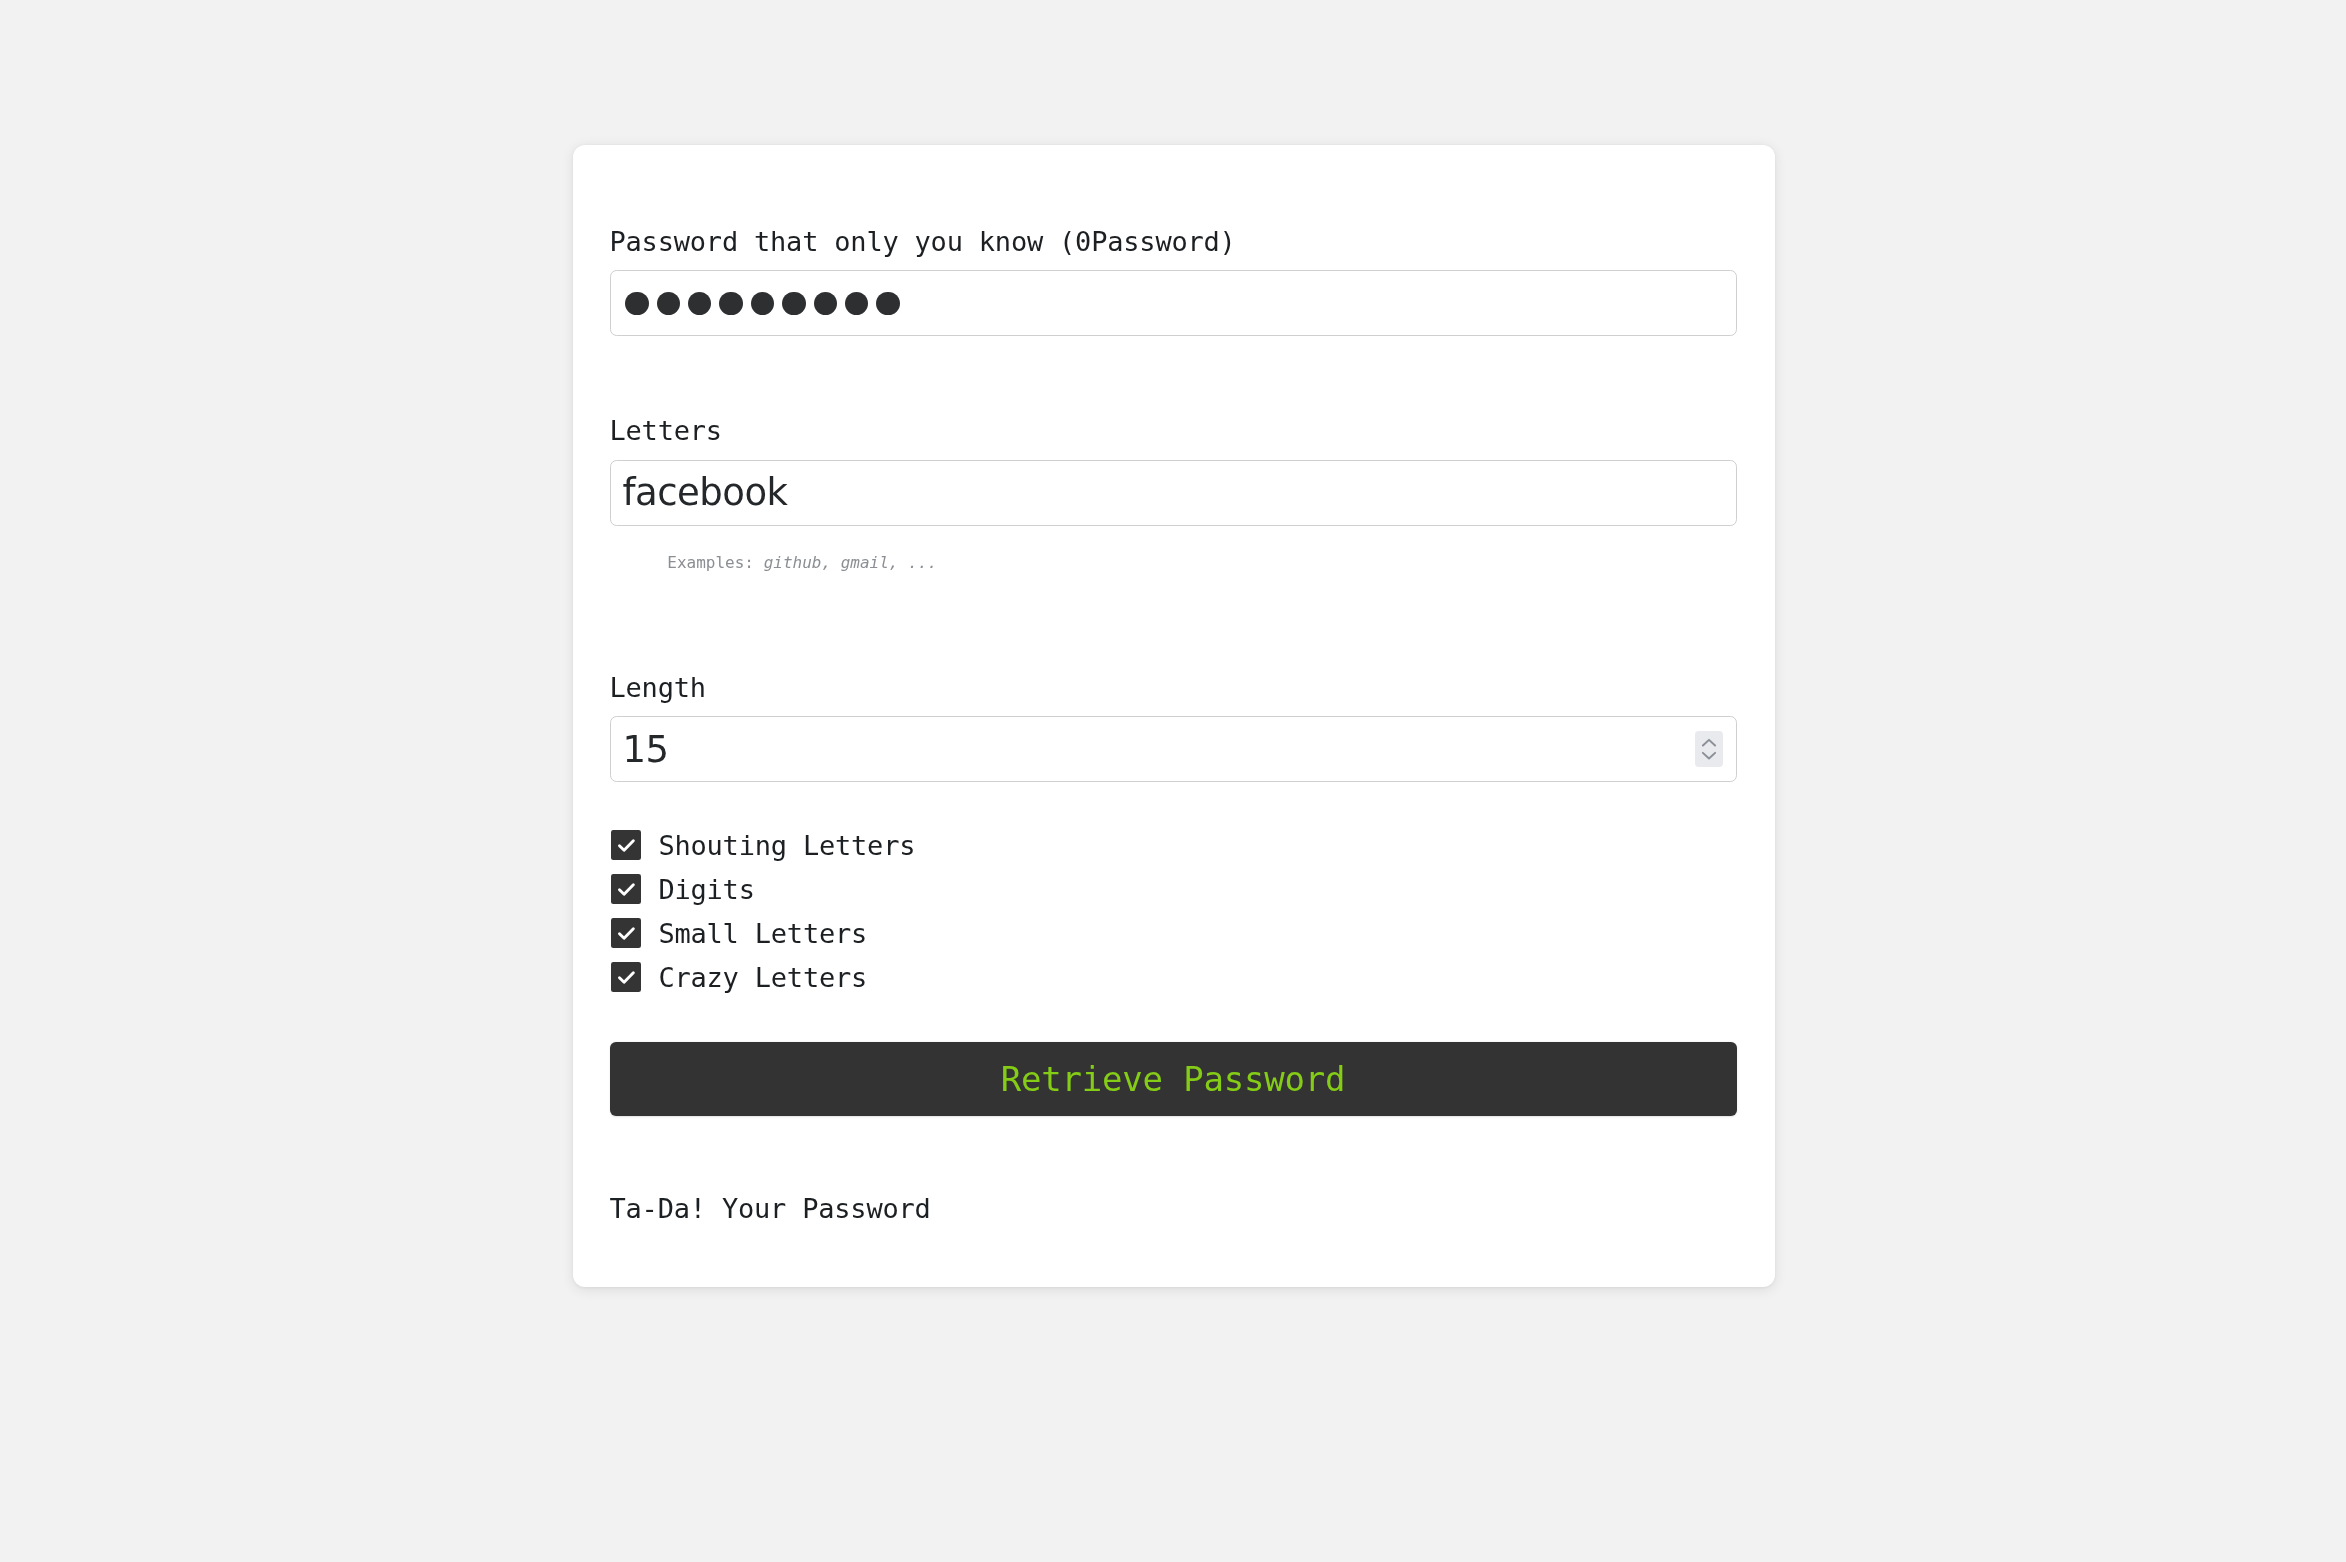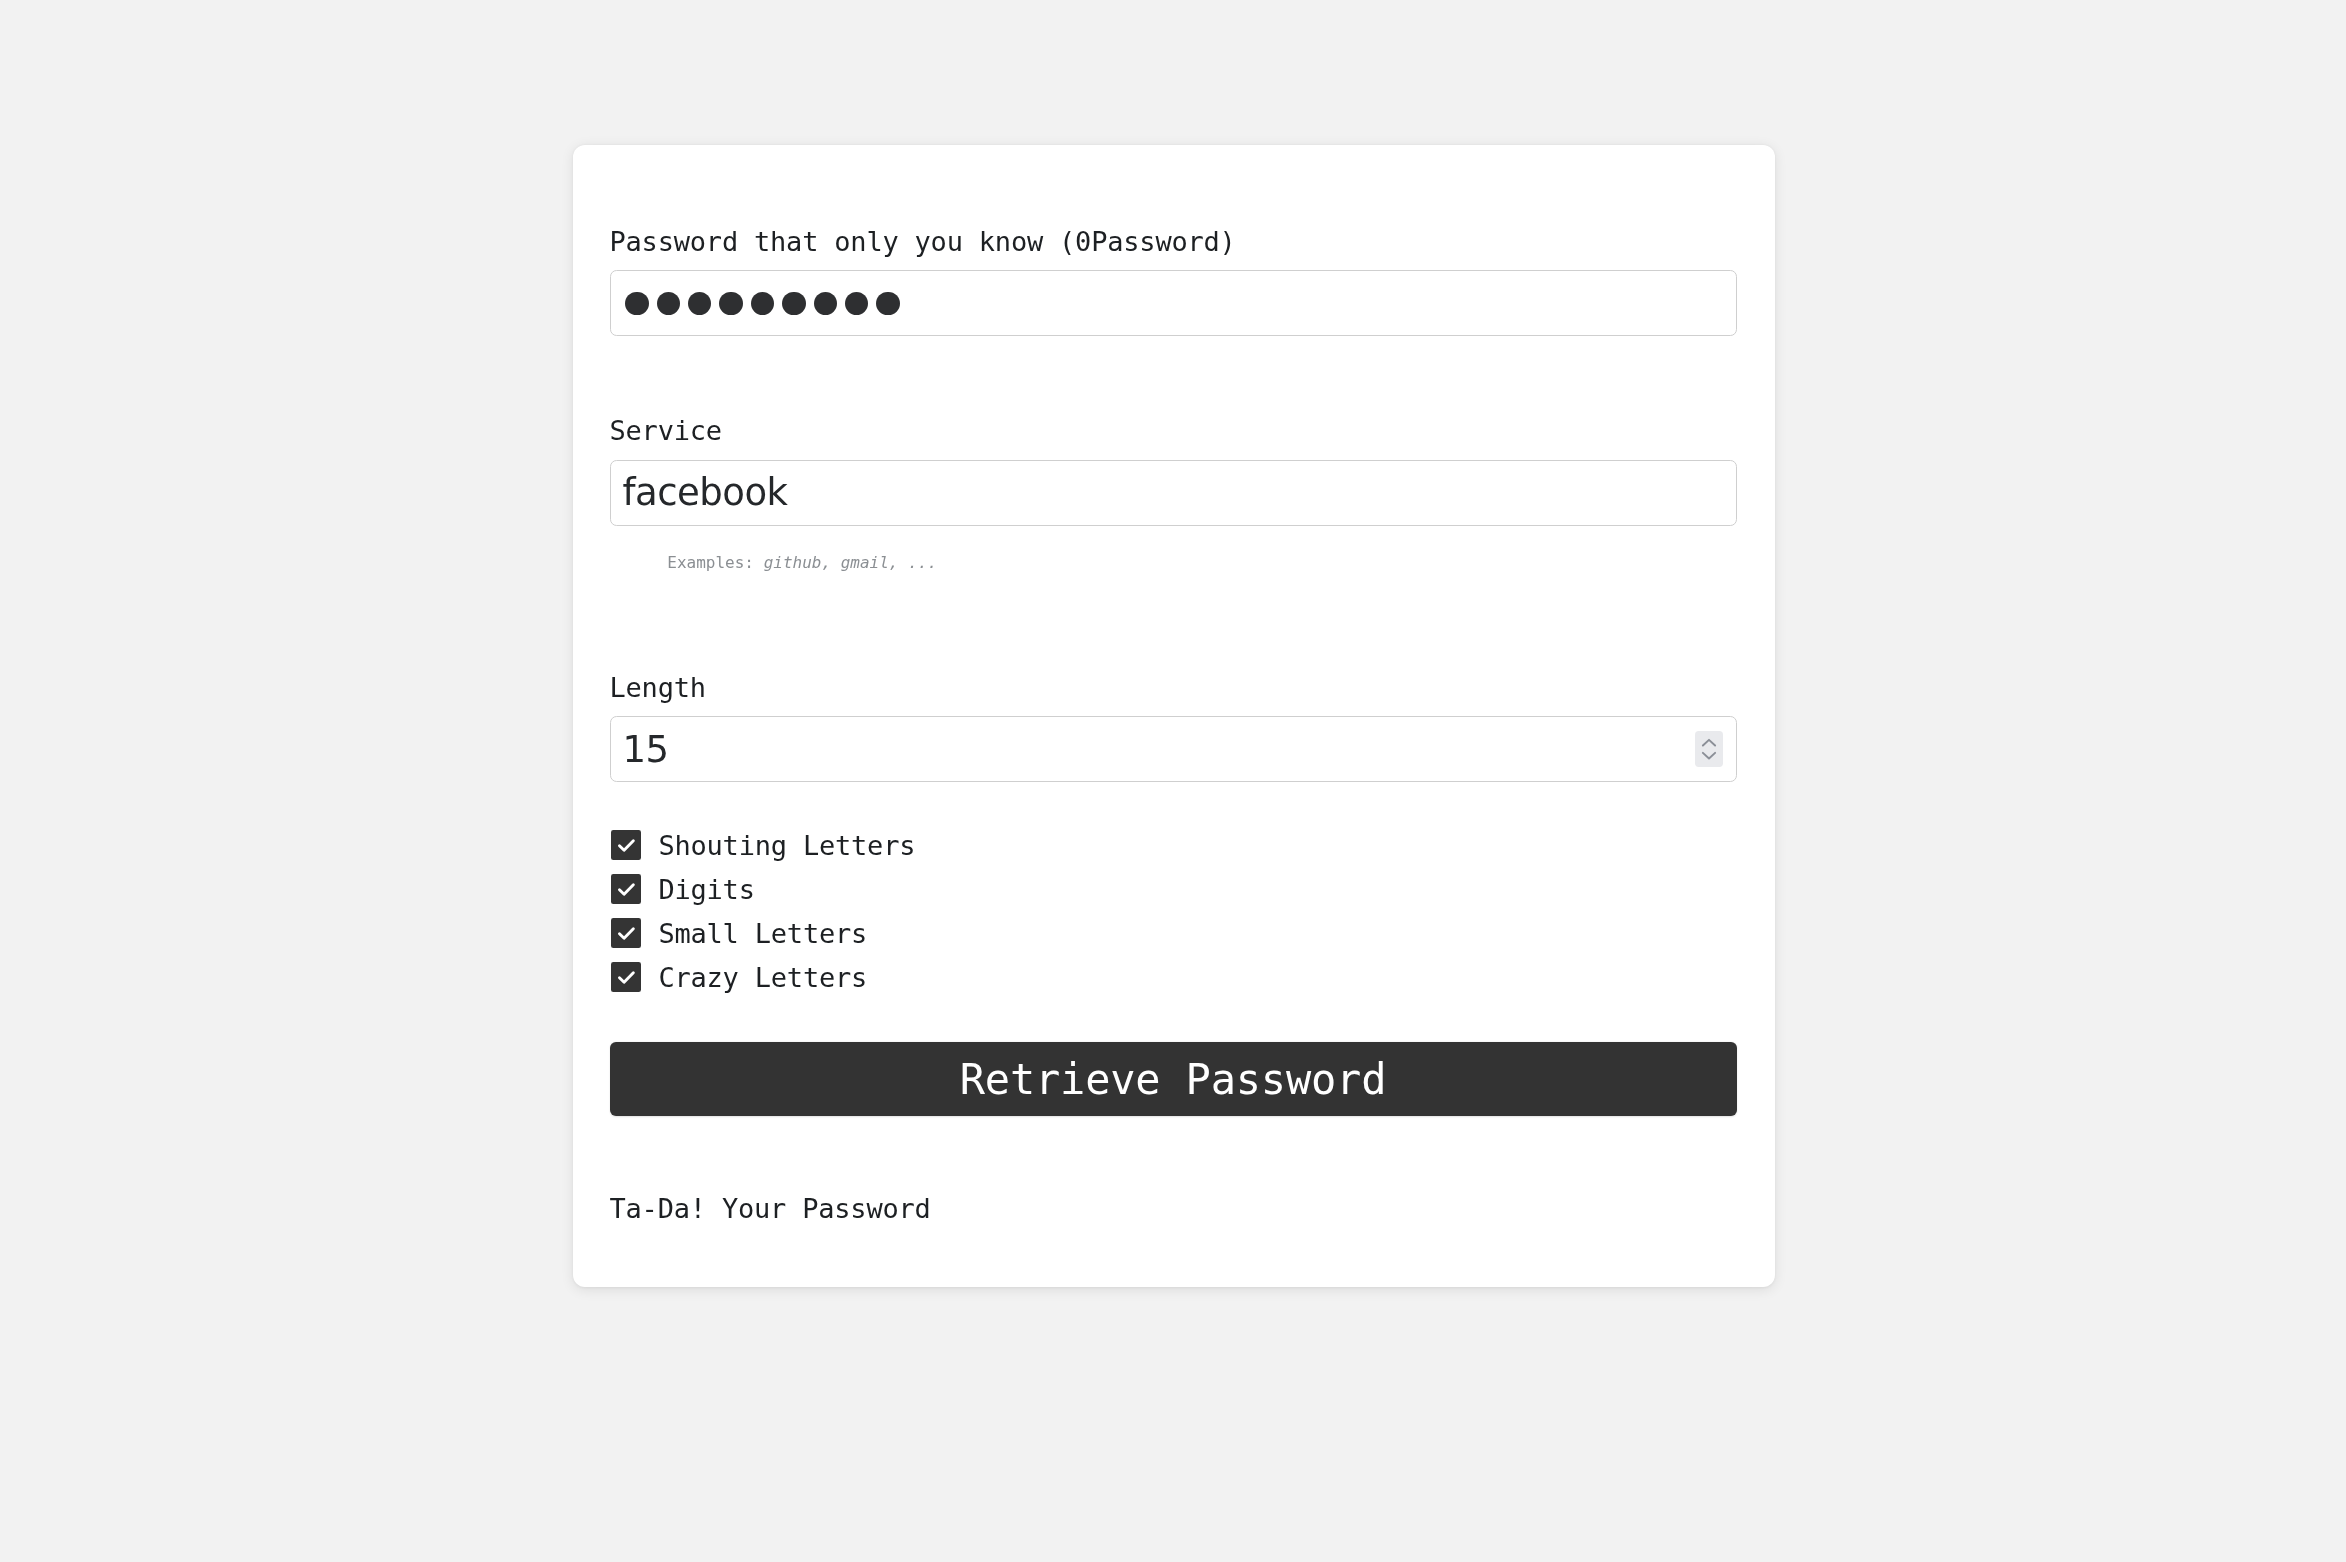--- a/index.html
+++ b/index.html
@@ -138,23 +138,23 @@
     line-height: 1;
   }
 
   
   .btn {
     width: 1127px;
     height: 74px;
     background: #333333;
     border: none;
     border-radius: 6px;
-    color: #ffffff;
-    font-family: "DejaVu Sans Mono", monospace;
-    font-size: 42px;
+    color: #84cc16;
+    font-family: "DejaVu Sans Mono", monospace;
+    font-size: 34px;
     letter-spacing: -0.2px;
     cursor: pointer;
     display: flex;
     align-items: center;
     justify-content: center;
     box-shadow: 0 0.9px 1.9px rgba(0,0,0,0.12);
   }
 </style>
 </head>
 <body>
@@ -174,21 +174,21 @@
           <i></i>
           <i></i>
           <i></i>
       </div>
     </div>
   </div>
 
   <div class="gap-a"></div>
 
   <div class="field">
-    <span class="label">Service</span>
+    <span class="label">Letters</span>
     <div class="input-box">
       <span class="input-text">facebook</span>
     </div>
     <div class="hint">
       <span>Examples: </span><em>github, gmail, ...</em>
     </div>
   </div>
 
   <div class="gap-b"></div>
 

